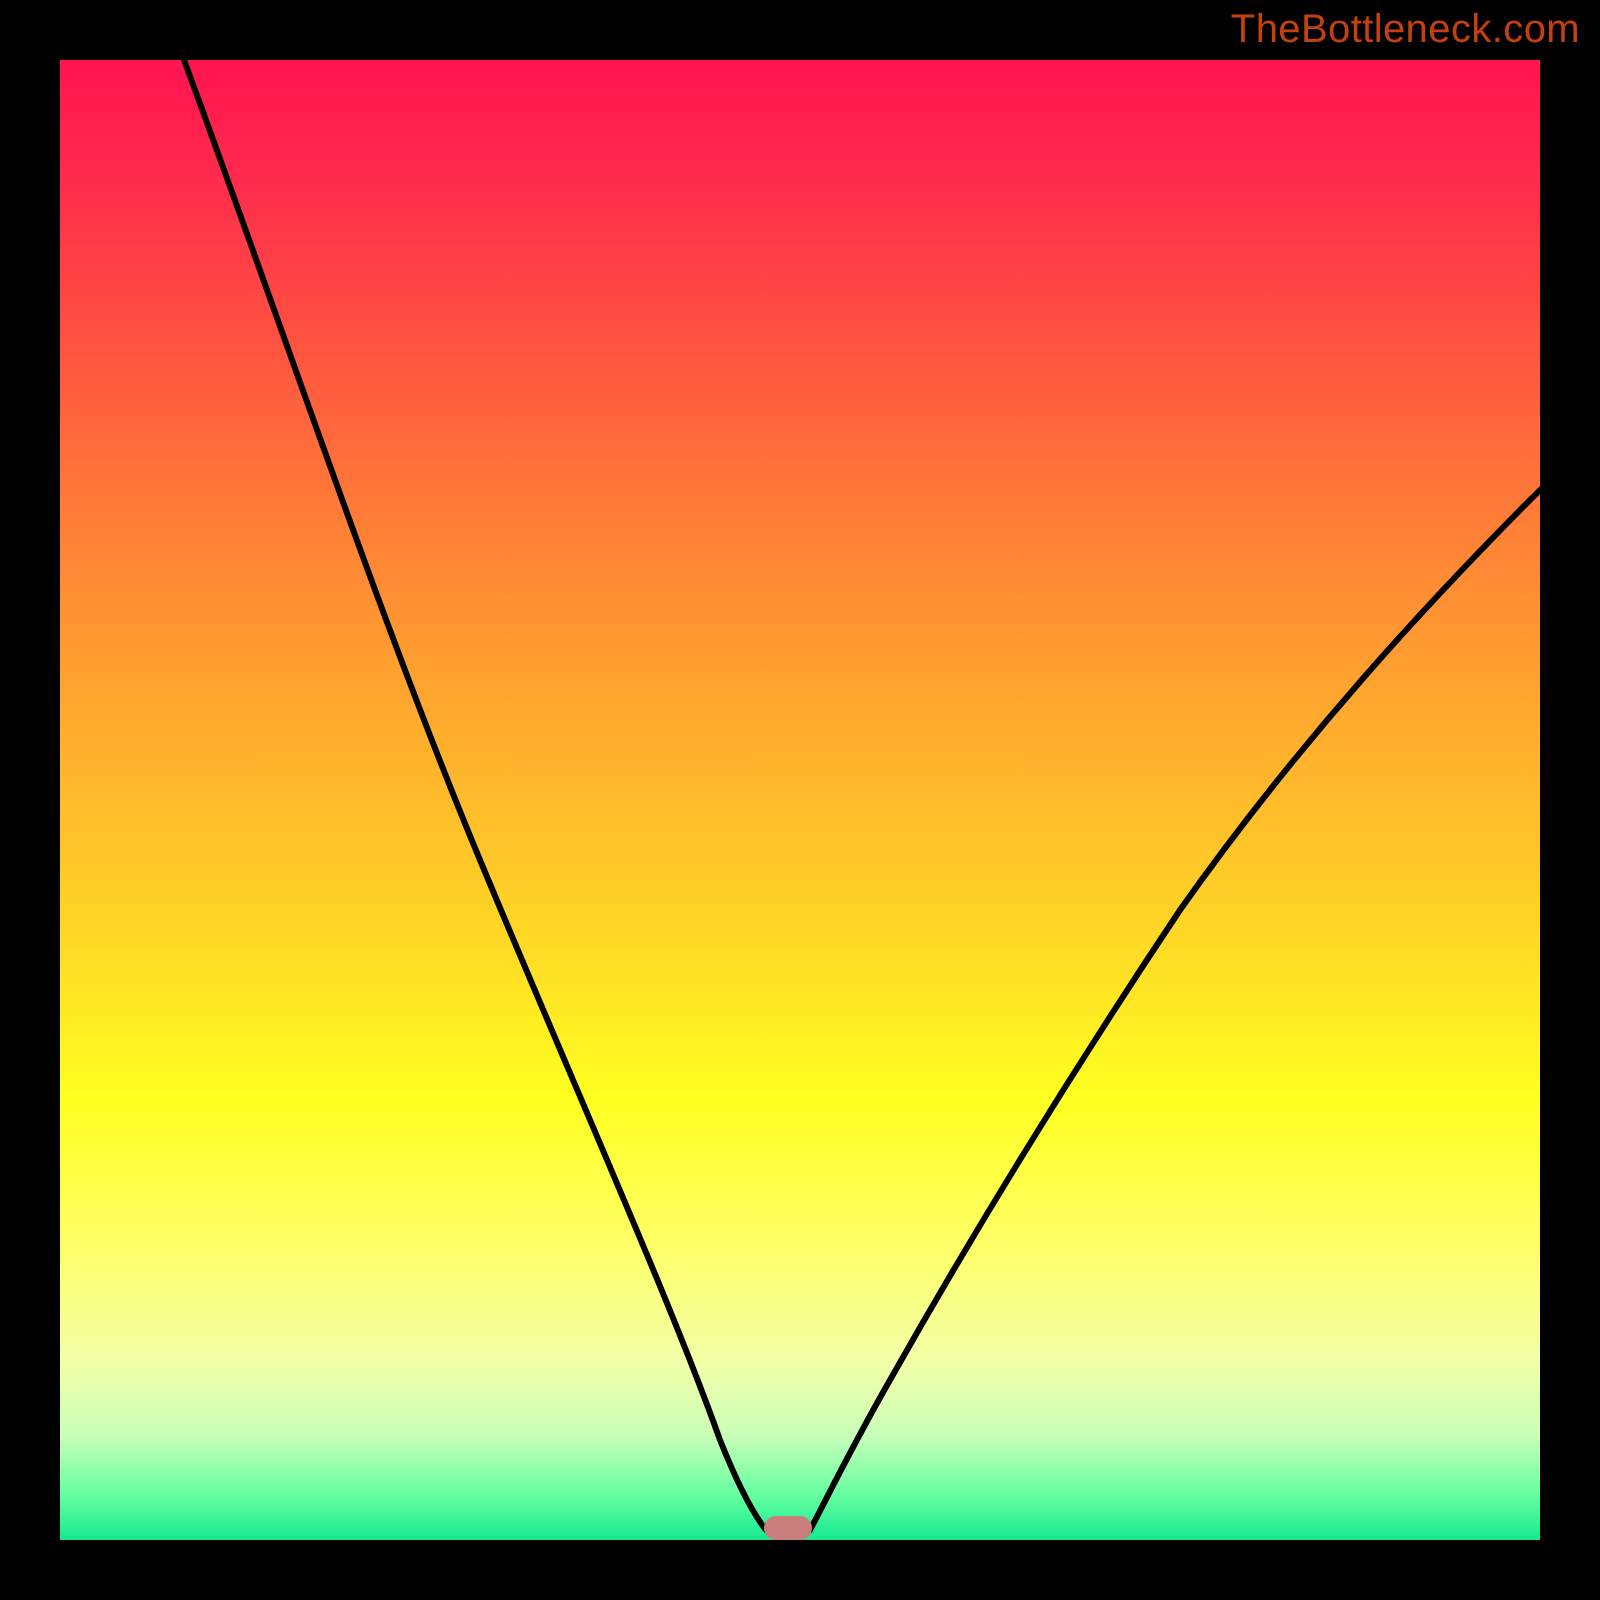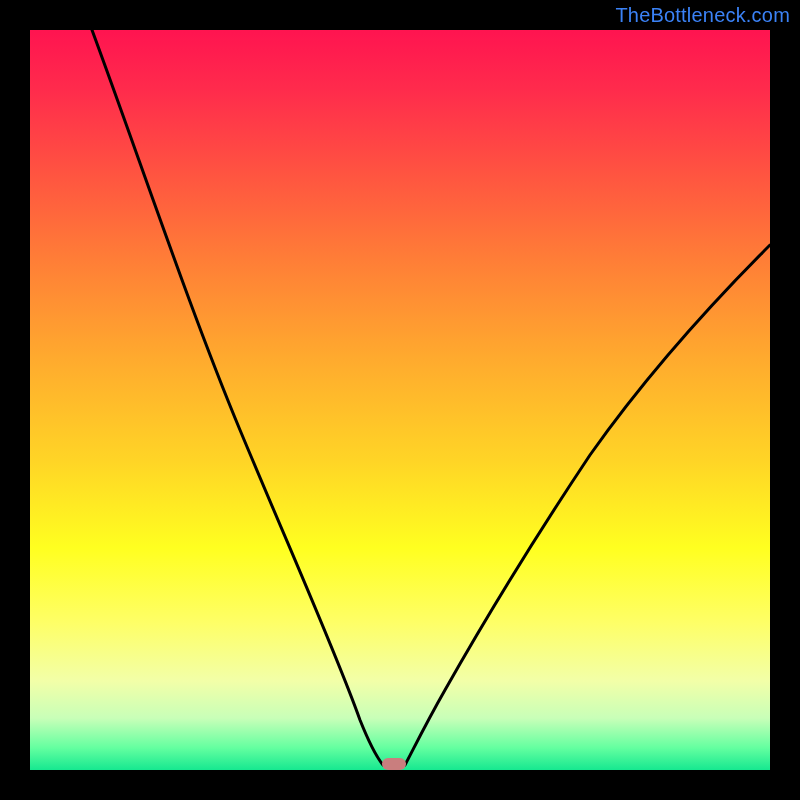--- a/index.html
+++ b/index.html
@@ -28,21 +28,21 @@
       #feff66 80%,
       #f2ffa8 88%,
       #c8ffb8 93%,
       #64ffa0 97%,
       #16e890 100%);
   }
   .watermark {
     position: absolute;
     top: 4px;
     right: 10px;
-    color: #3b82f6;
+    color: #c2410c;
     font-size: 20px;
     font-weight: 500;
     letter-spacing: 0.2px;
     user-select: none;
   }
   .marker {
     position: absolute;
     width: 24px;
     height: 12px;
     background: #c97e7e;

